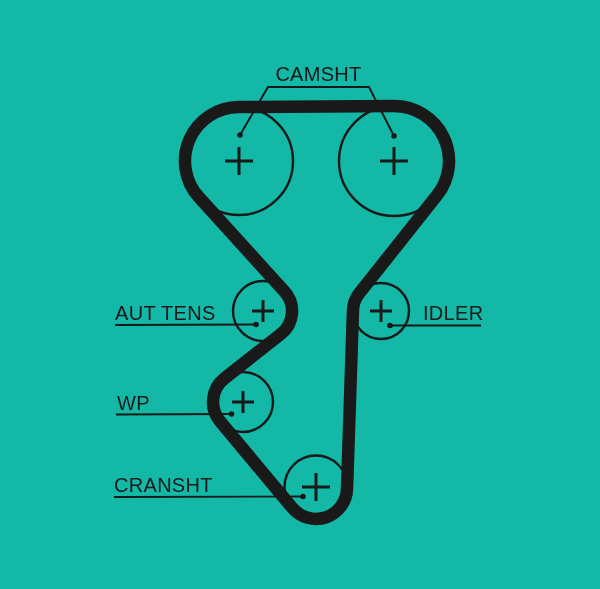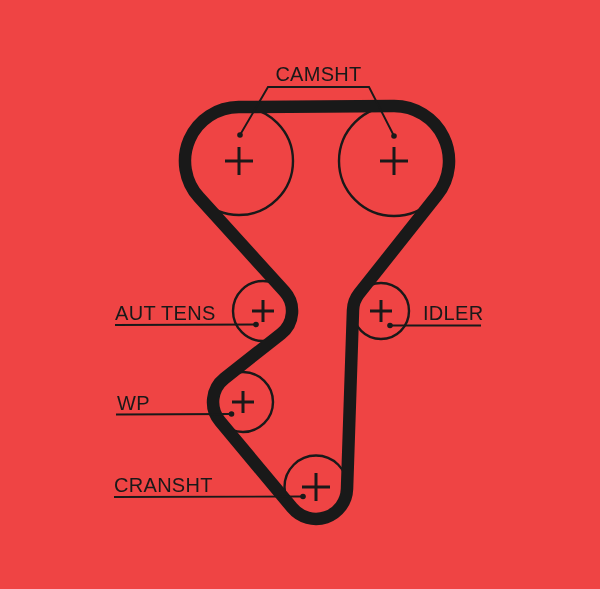--- a/index.html
+++ b/index.html
@@ -4,21 +4,21 @@
 <style>
   html, body {
     margin: 0;
     padding: 0;
     background: #ffffff;
   }
   .canvas {
     position: relative;
     width: 600px;
     height: 589px;
-    background: #ef4444;
+    background: #14b8a6;
     overflow: hidden;
   }
   svg {
     display: block;
   }
   .diagram-label {
     font-family: "Liberation Sans", "DejaVu Sans", sans-serif;
     font-size: 20px;
     font-weight: 400;
     letter-spacing: 0.3px;

